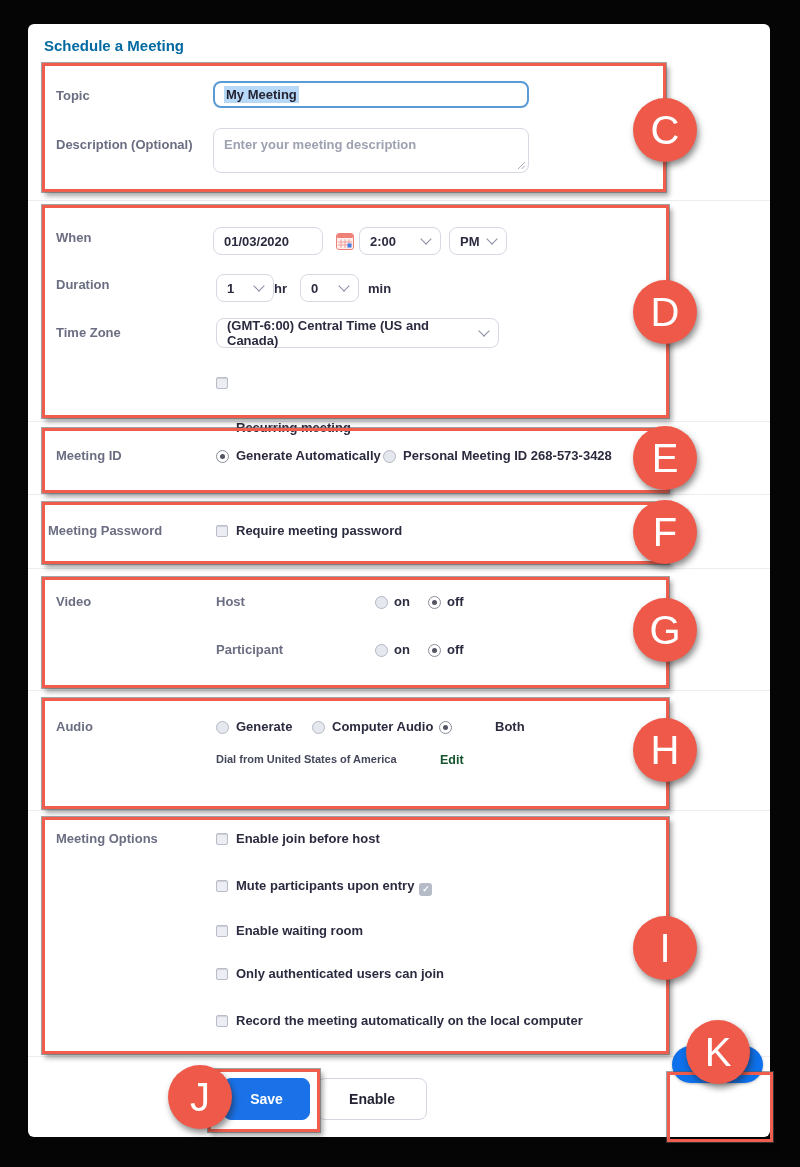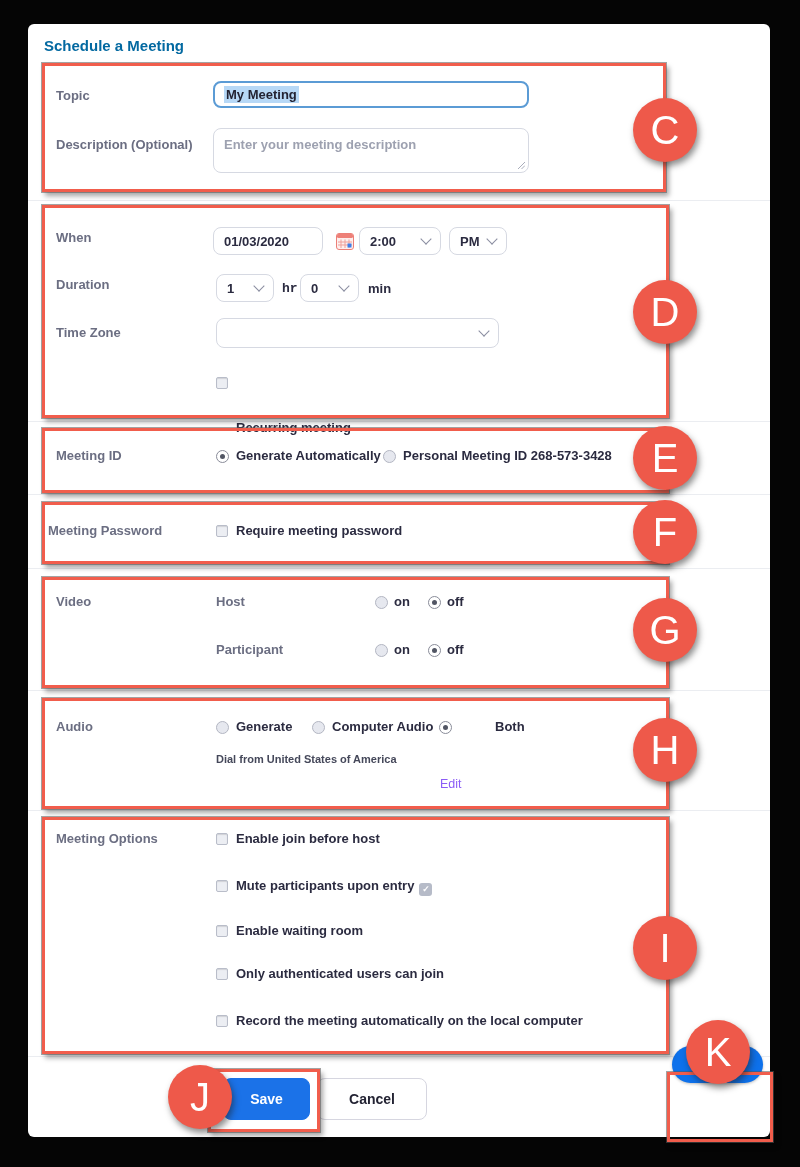--- a/index.html
+++ b/index.html
@@ -74,21 +74,21 @@
   .help-pill{
     position:absolute;background:#0e71eb;border-radius:19px;color:#fff;
     display:flex;align-items:center;justify-content:center;gap:7px;
     font-size:13px;font-weight:700;box-shadow:0 1px 3px rgba(0,0,0,.25);cursor:pointer;
   }
   .badge{
     display:inline-block;width:13px;height:13px;border-radius:3px;background:#b6bbc8;
     color:#fff;font-size:9px;line-height:13px;text-align:center;vertical-align:-2px;margin-left:5px;
   }
   .resize-grip{position:absolute;right:3px;bottom:3px;}
-  .link{font-size:12.5px;font-weight:400;color:#8b5cf6;margin-top:24px;}
+  .link{font-size:12.5px;font-weight:700;color:#14532d;}
 </style>
 </head>
 <body>
 
 <div class="page">
 
   <div class="abs title" style="left:16px;top:13px;">Schedule a Meeting</div>
 
   <div class="divider" style="top:176px;"></div>
   <div class="divider" style="top:397px;"></div>
@@ -135,29 +135,30 @@
   <div class="field" style="left:421px;top:203px;width:58px;">
     <span>PM</span>
     <span class="chev"></span>
   </div>
 
   <div class="abs lbl" style="left:28px;top:253px;">Duration</div>
   <div class="field" style="left:188px;top:250px;width:58px;">
     <span>1</span>
     <span class="chev"></span>
   </div>
-  <div class="abs txt" style="left:254px;top:257px;font-family:Liberation Mono, monospace;">hr</div>
+  <div class="abs txt" style="left:246px;top:257px;">hr</div>
   <div class="field" style="left:272px;top:250px;width:59px;">
     <span>0</span>
     <span class="chev"></span>
   </div>
   <div class="abs txt" style="left:340px;top:257px;">min</div>
 
   <div class="abs lbl" style="left:28px;top:301px;">Time Zone</div>
   <div class="field" style="left:188px;top:294px;width:283px;height:30px;">
+    <span>(GMT-6:00) Central Time (US and Canada)</span>
     <span class="chev"></span>
   </div>
 
   <div class="chk" style="left:188px;top:353px;"></div>
   <div class="abs txt" style="left:208px;top:351px;margin-top:45px;">Recurring meeting</div>
 
   <div class="abs lbl" style="left:28px;top:424px;">Meeting ID</div>
   <div class="radio sel" style="left:188px;top:426px;"></div>
   <div class="abs txt" style="left:208px;top:424px;">Generate Automatically</div>
   <div class="radio" style="left:355px;top:426px;"></div>
@@ -201,21 +202,21 @@
   <div class="chk" style="left:188px;top:901px;"></div>
   <div class="abs txt" style="left:208px;top:899px;">Enable waiting room</div>
 
   <div class="chk" style="left:188px;top:944px;"></div>
   <div class="abs txt" style="left:208px;top:942px;">Only authenticated users can join</div>
 
   <div class="chk" style="left:188px;top:991px;"></div>
   <div class="abs txt" style="left:208px;top:989px;">Record the meeting automatically on the local computer</div>
 
   <div class="btn btn-primary" style="left:195px;top:1054px;width:87px;height:42px;">Save</div>
-  <div class="btn btn-secondary" style="left:289px;top:1054px;width:110px;height:42px;">Cancel</div>
+  <div class="btn btn-secondary" style="left:289px;top:1054px;width:110px;height:42px;">Enable</div>
 
   <div class="help-pill" style="left:644px;top:1022px;width:91px;height:37px;flex-direction:column;">
     <svg width="17" height="17" viewBox="0 0 20 20">
       <circle cx="10" cy="9" r="6.3" fill="none" stroke="#ffffff" stroke-width="2"></circle>
       <path d="M5.5 13 L4.2 17.5 L9.5 15 Z" fill="#ffffff"></path>
     </svg>
     <span>Help</span>
   </div>
 
   <div class="red-box" style="left:14px;top:39px;width:618px;height:123px;"></div>

